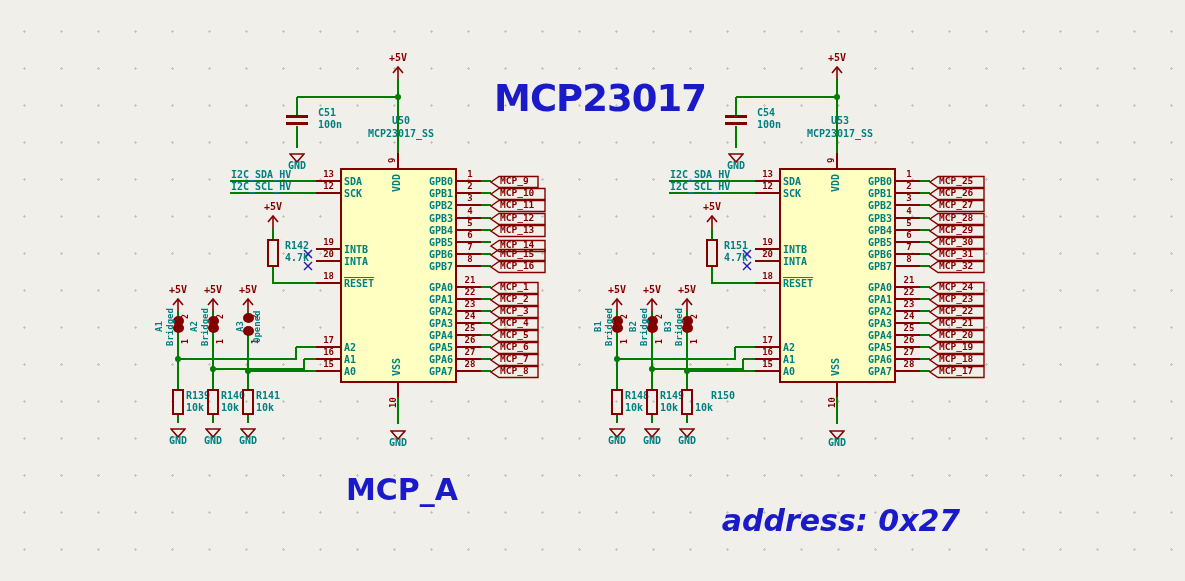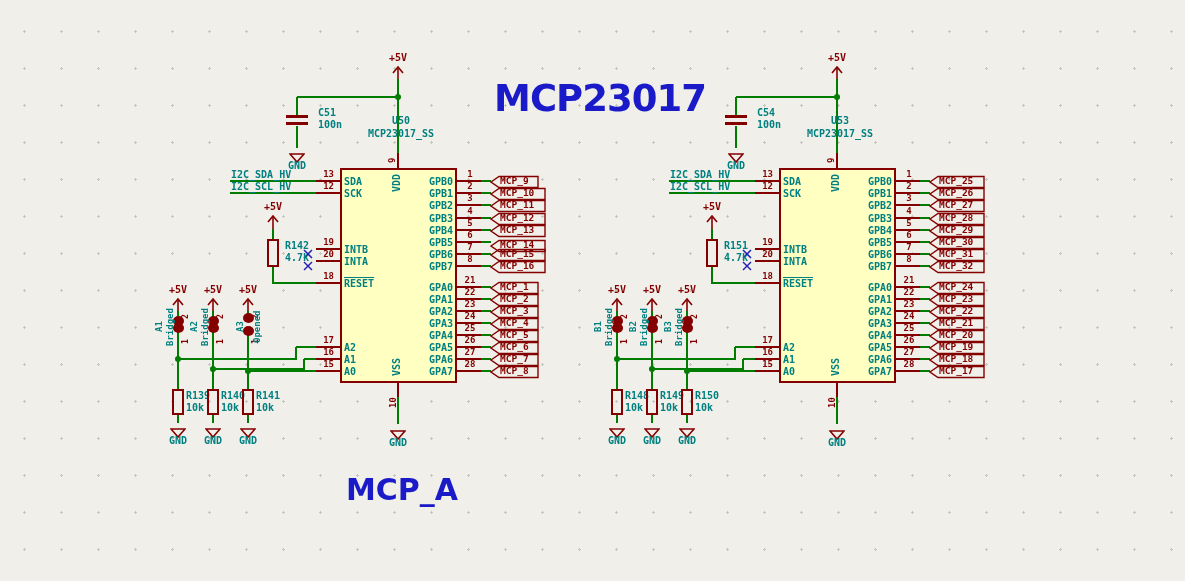--- a/index.html
+++ b/index.html
@@ -577,21 +577,22 @@
       <div class="t teal ctr" style="left: 161px; top: 435px; width: 34px;">GND</div>
       <div class="box" style="left: 207px; top: 389px; width: 12px; height: 26px;"></div>
       <div class="t teal" style="left: 221px; top: 390px;">R149</div>
       <div class="t teal" style="left: 221px; top: 402px;">10k</div>
       <div class="seg wire" style="left: 212px; top: 415px; width: 2px; height: 8px;"></div>
       <div class="sym" style="left: 205px; top: 423px; width: 16px; height: 10px;"><svg width="16" height="10">
           <polygon points="1,1 15,1 8,9" fill="none" stroke="#840000" stroke-width="1.6"></polygon>
         </svg></div>
       <div class="t teal ctr" style="left: 196px; top: 435px; width: 34px;">GND</div>
       <div class="box" style="left: 242px; top: 389px; width: 12px; height: 26px;"></div>
-      <div class="t teal" style="left: 256px; top: 390px;">R150</div>
+      <div class="t teal" style="left: 272px; top: 390px;">R150</div>
       <div class="t teal" style="left: 256px; top: 402px;">10k</div>
       <div class="seg wire" style="left: 247px; top: 415px; width: 2px; height: 8px;"></div>
       <div class="sym" style="left: 240px; top: 423px; width: 16px; height: 10px;"><svg width="16" height="10">
           <polygon points="1,1 15,1 8,9" fill="none" stroke="#840000" stroke-width="1.6"></polygon>
         </svg></div>
       <div class="t teal ctr" style="left: 231px; top: 435px; width: 34px;">GND</div>
+      <div class="cap-addr" style="left: 222px; top: 505px; width: 360px;">address: 0x27</div>
     </div>
   </div>
 
 </body></html>

